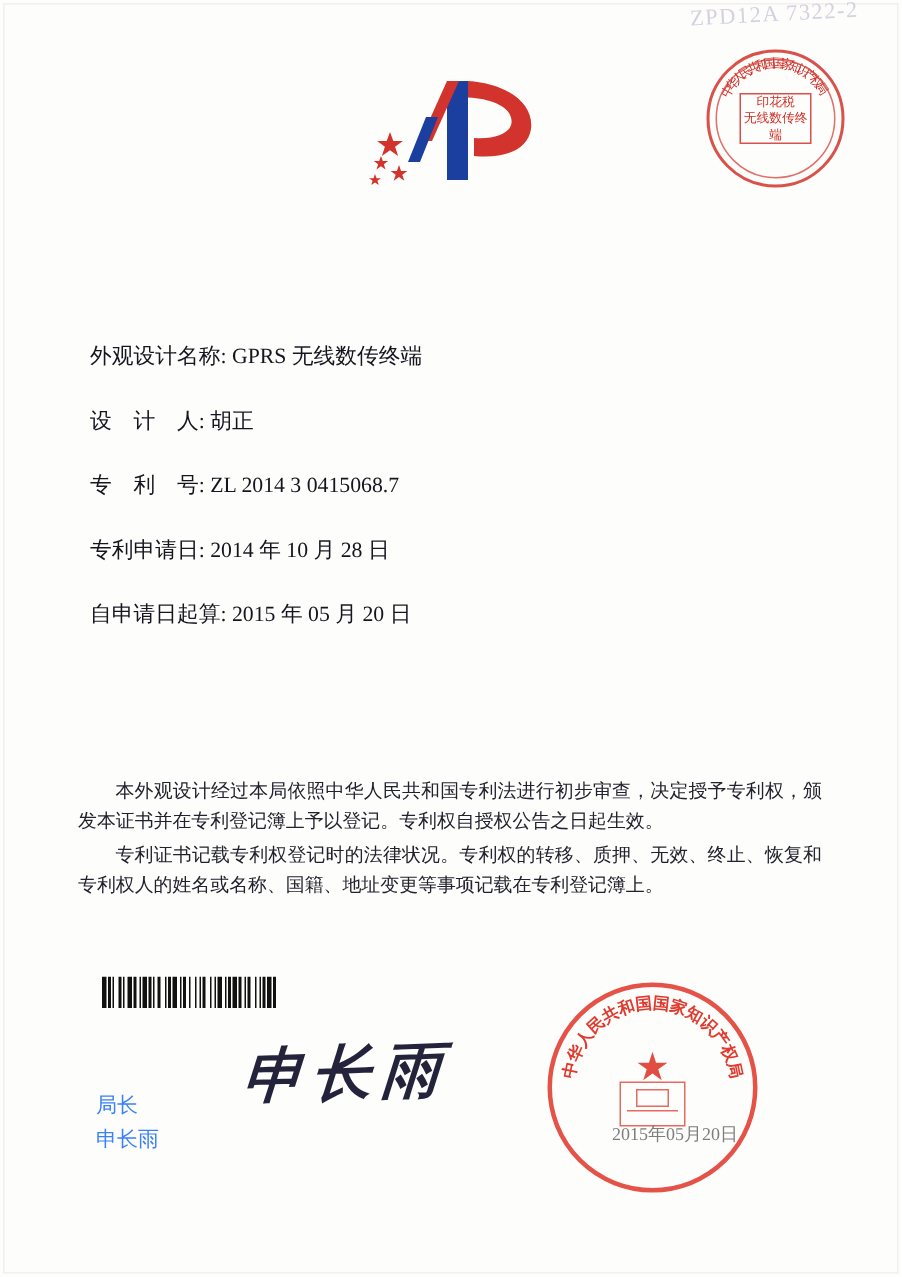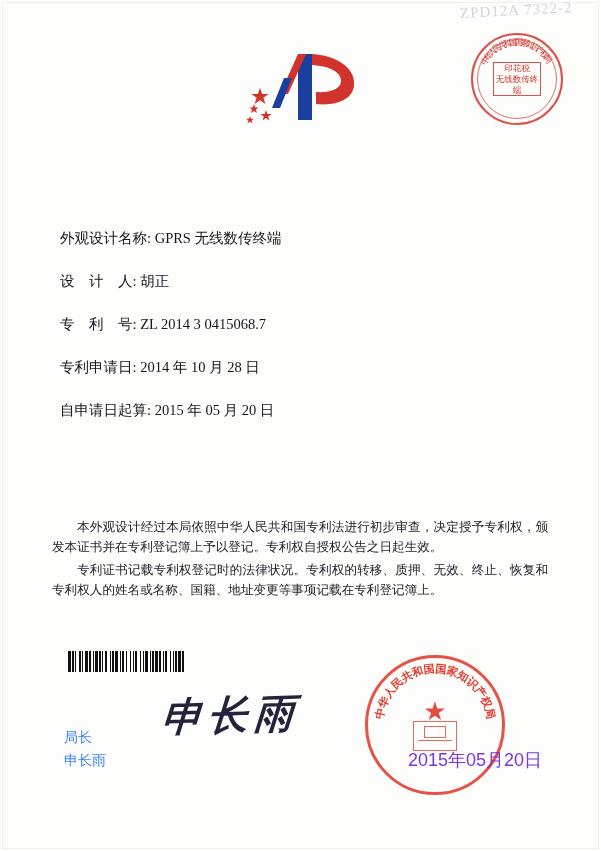--- a/index.html
+++ b/index.html
@@ -271,24 +271,24 @@
   .seal .arc-text span {
     position: absolute;
     left: 50%; top: 50%;
     transform-origin: 0 0;
     white-space: nowrap;
   }
   .seal-date {
     position: absolute;
     left: 408px;
     top: 748px;
-    font-size: 18px;
-    color: #6d28d9;
+    font-size: 12px;
+    color: #737373;
     letter-spacing: 0px;
-    font-family: Liberation Sans, sans-serif;
+    font-family: Liberation Serif, serif;
     opacity: .92;
     white-space: nowrap;
   }
 
   
   .page-footer {
     position: absolute;
     left: 0; right: 0;
     top: 794px;
     text-align: center;

